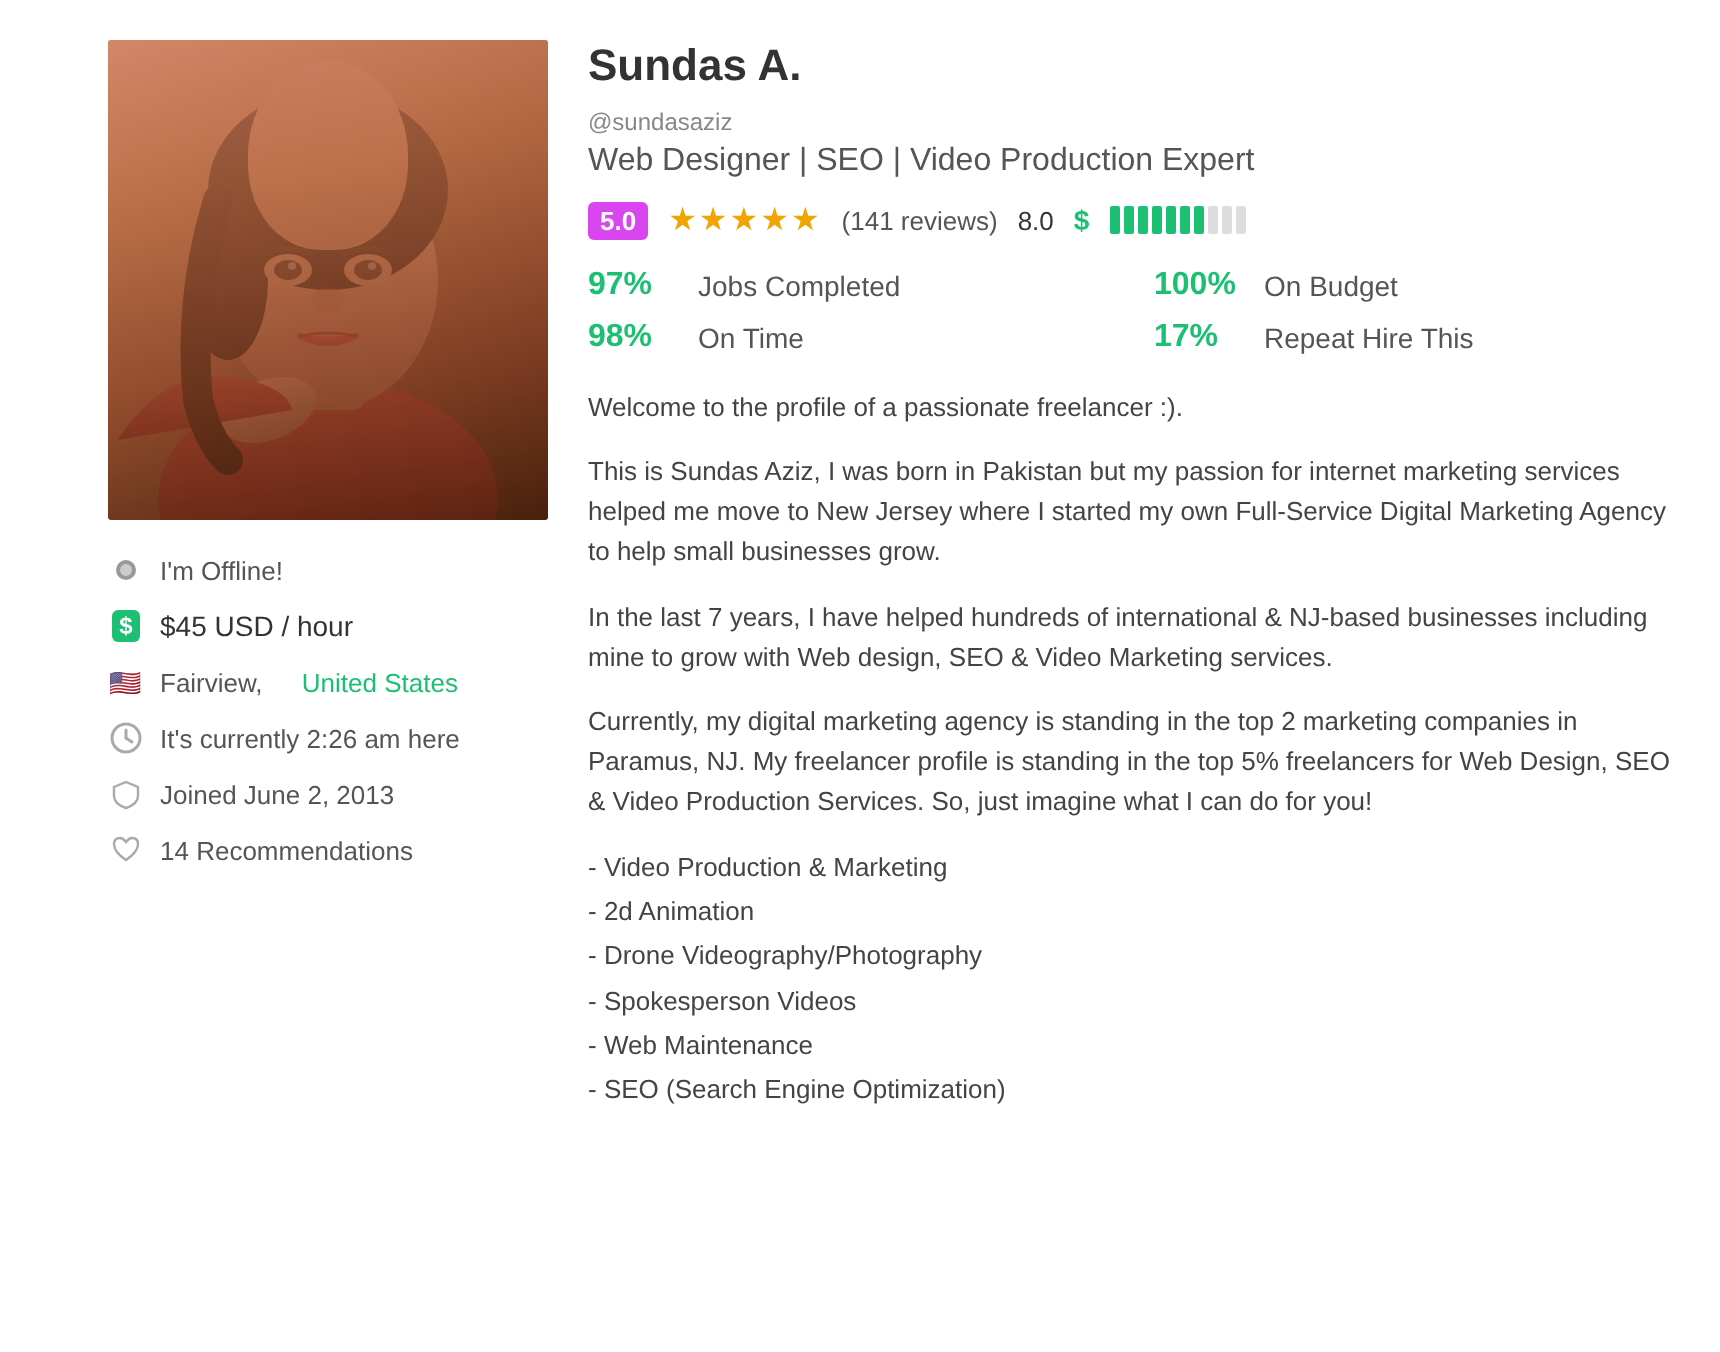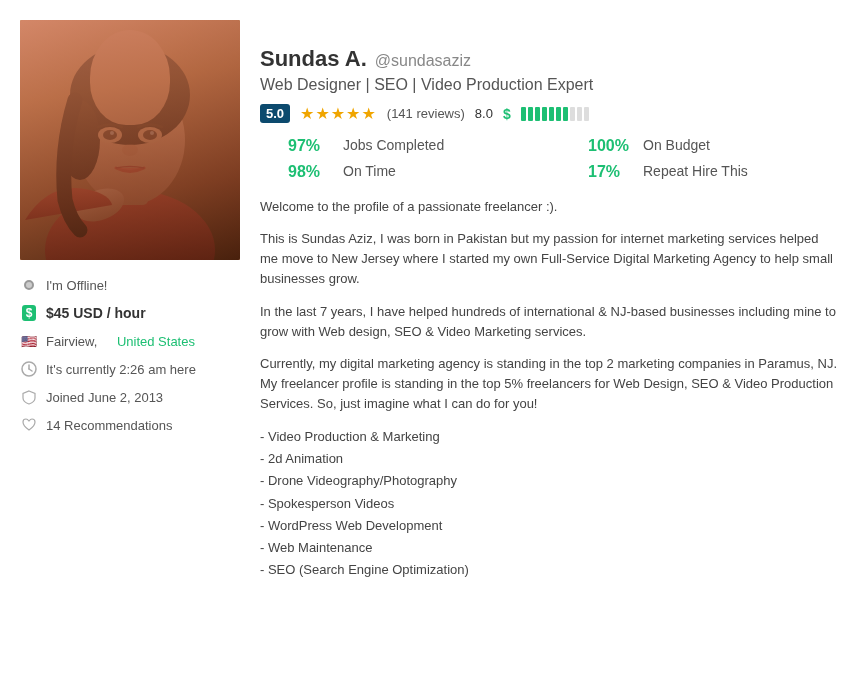--- a/index.html
+++ b/index.html
@@ -15,20 +15,21 @@
     .profile-container {
       display: flex;
       padding: 20px;
       gap: 20px;
       max-width: 860px;
     }
 
     .left-panel {
       width: 220px;
       flex-shrink: 0;
+      margin-left: 34px;
     }
 
     .profile-photo {
       width: 220px;
       height: 240px;
       background: linear-gradient(135deg, #c8a882 0%, #d4956a 30%, #b8735a 60%, #8b4a3a 100%);
       border-radius: 2px;
       overflow: hidden;
       position: relative;
     }
@@ -97,68 +98,68 @@
       border: 2px solid #999;
     }
 
     .dollar-icon {
       color: #1dbf73;
       font-size: 14px;
       font-weight: bold;
     }
 
     .rate-text {
-      font-weight: bold;
+      font-weight: normal;
       color: #333;
       font-size: 14px;
     }
 
     .link-text {
       color: #1dbf73;
       text-decoration: none;
     }
 
     .right-panel {
       flex: 1;
     }
 
     .name-row {
       display: flex;
       align-items: baseline;
       gap: 8px;
       margin-bottom: 4px;
+      flex-direction: column;
     }
 
     .name {
       font-size: 22px;
       font-weight: bold;
       color: #333;
     }
 
     .username {
-      font-size: 16px;
+      font-size: 12px;
       color: #888;
-      margin-top: 32px;
     }
 
     .title-row {
       font-size: 16px;
       color: #555;
       margin-bottom: 10px;
     }
 
     .rating-row {
       display: flex;
       align-items: center;
       gap: 10px;
       margin-bottom: 14px;
     }
 
     .score-badge {
-      background: #0c4a6e;
+      background: #d946ef;
       color: white;
       font-weight: bold;
       font-size: 13px;
       padding: 2px 6px;
       border-radius: 3px;
     }
 
     .stars {
       color: #f0a500;
       font-size: 16px;
@@ -191,23 +192,22 @@
 
     .stats-grid {
       display: grid;
       grid-template-columns: 1fr 1fr;
       gap: 8px 20px;
       margin-bottom: 16px;
     }
 
     .stat-row {
       display: flex;
-      align-items: flex-start;
+      align-items: center;
       gap: 10px;
-      margin-left: 28px;
     }
 
     .stat-percent {
       color: #1dbf73;
       font-weight: bold;
       font-size: 16px;
       min-width: 45px;
     }
 
     .stat-label {
@@ -405,19 +405,18 @@
       <p class="bio-para">Welcome to the profile of a passionate freelancer :).</p>
       <p class="bio-para">This is Sundas Aziz, I was born in Pakistan but my passion for internet marketing services helped me move to New Jersey where I started my own Full-Service Digital Marketing Agency to help small businesses grow.</p>
       <p class="bio-para">In the last 7 years, I have helped hundreds of international &amp; NJ-based businesses including mine to grow with Web design, SEO &amp; Video Marketing services.</p>
       <p class="bio-para">Currently, my digital marketing agency is standing in the top 2 marketing companies in Paramus, NJ. My freelancer profile is standing in the top 5% freelancers for Web Design, SEO &amp; Video Production Services. So, just imagine what I can do for you!</p>
       <div class="bio-list">
 
       <div>- Video Production &amp; Marketing</div>
           <div>- 2d Animation</div>
           <div>- Drone Videography/Photography</div>
           <div>- Spokesperson Videos</div>
-          <div>- WordPress Web Development</div>
           <div>- Web Maintenance</div>
           <div>- SEO (Search Engine Optimization)</div>
         </div>
     </div>
   </div>
 </div>
 
 </body></html>

